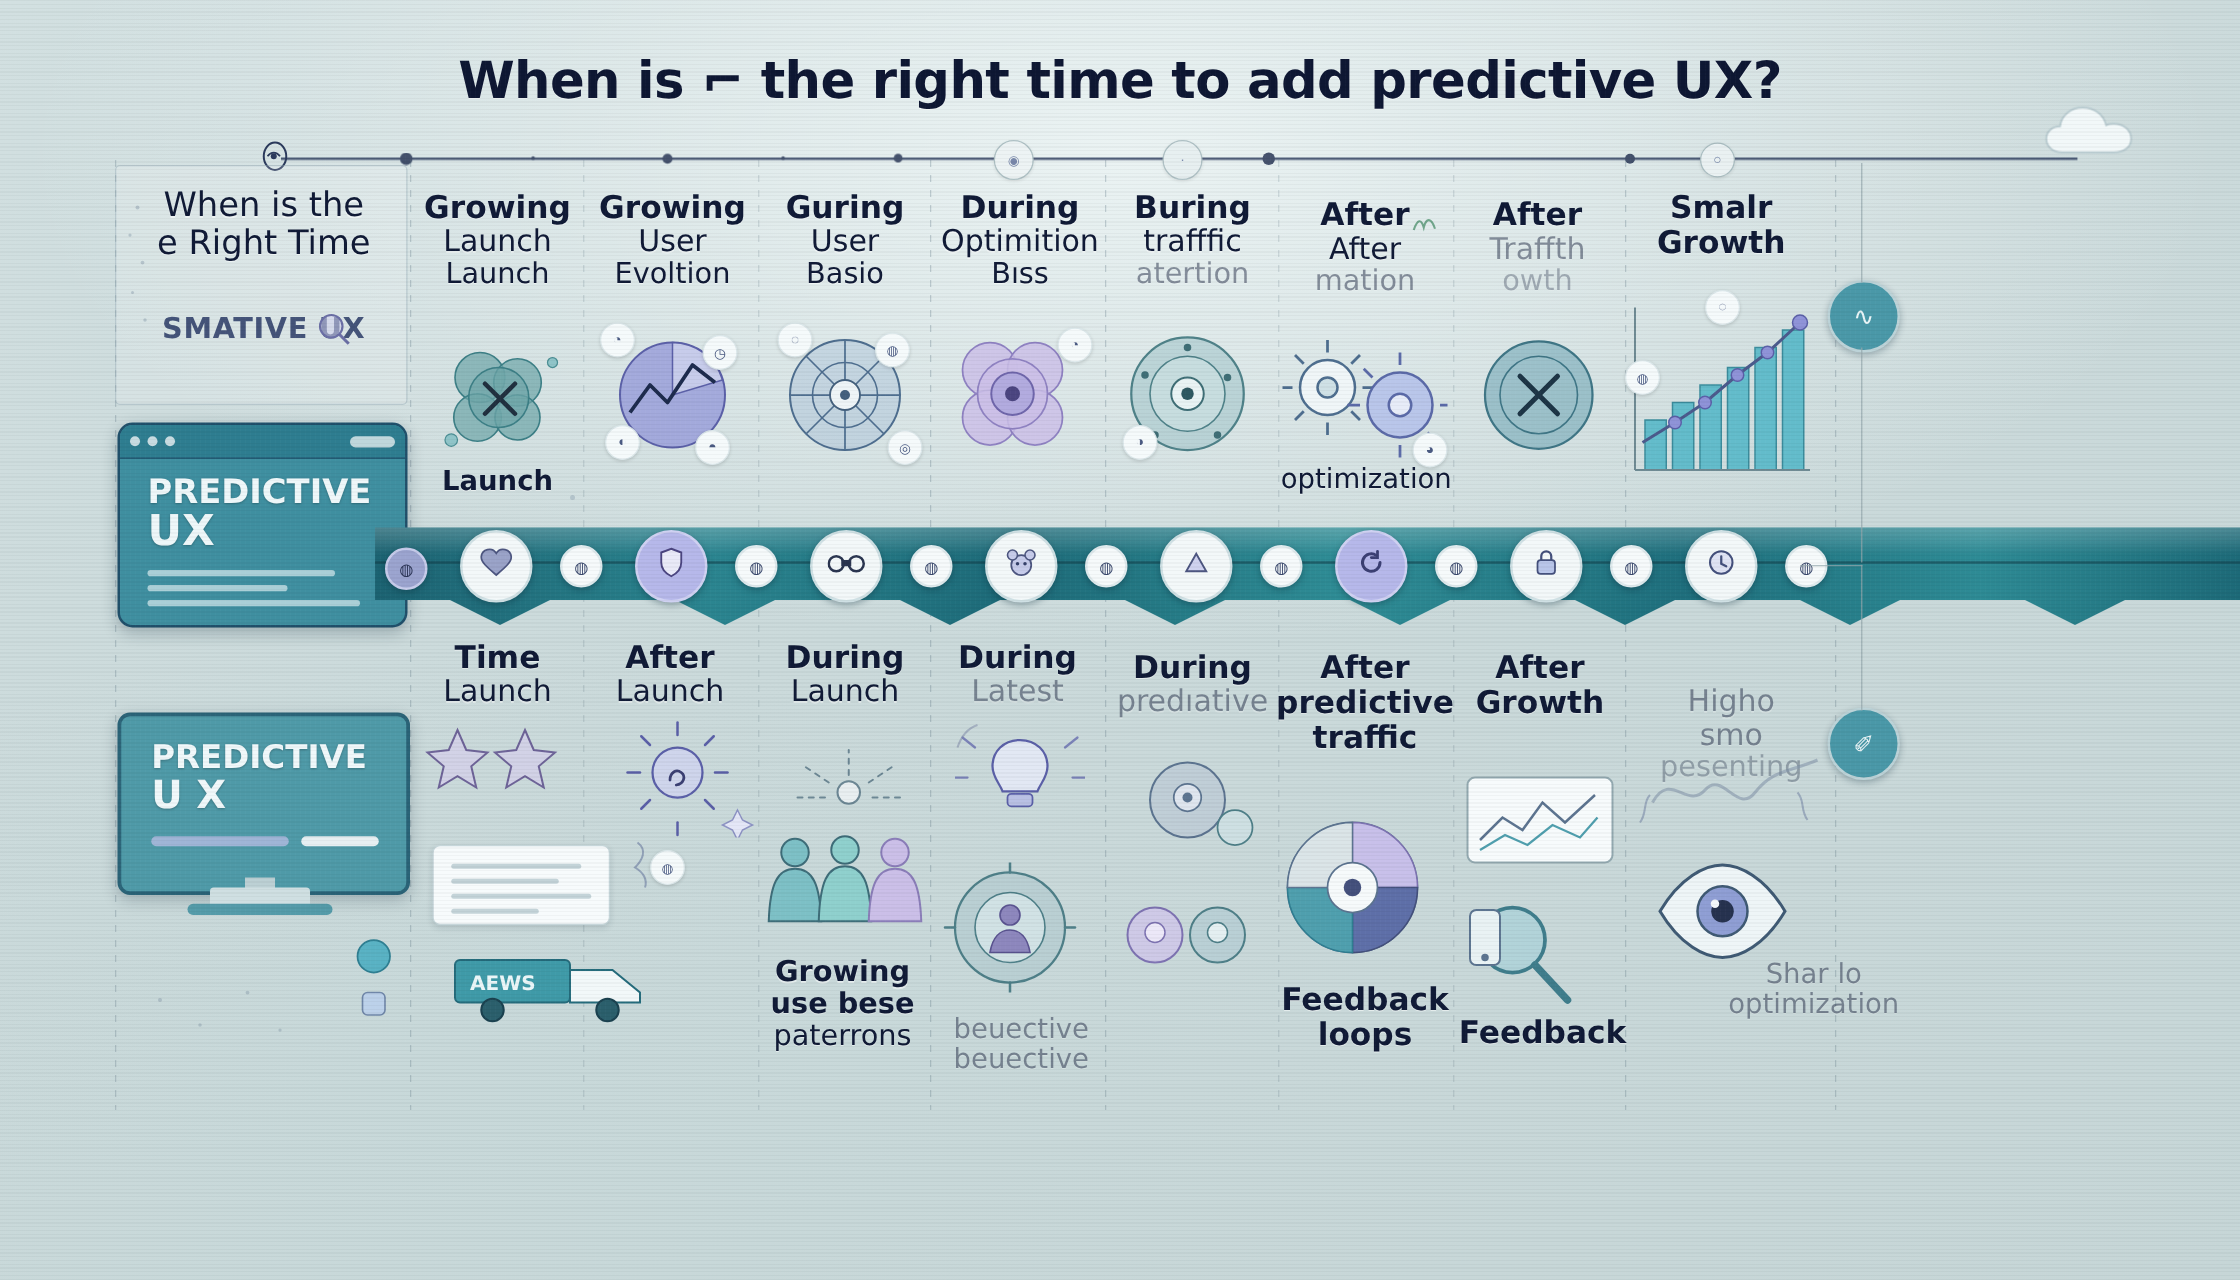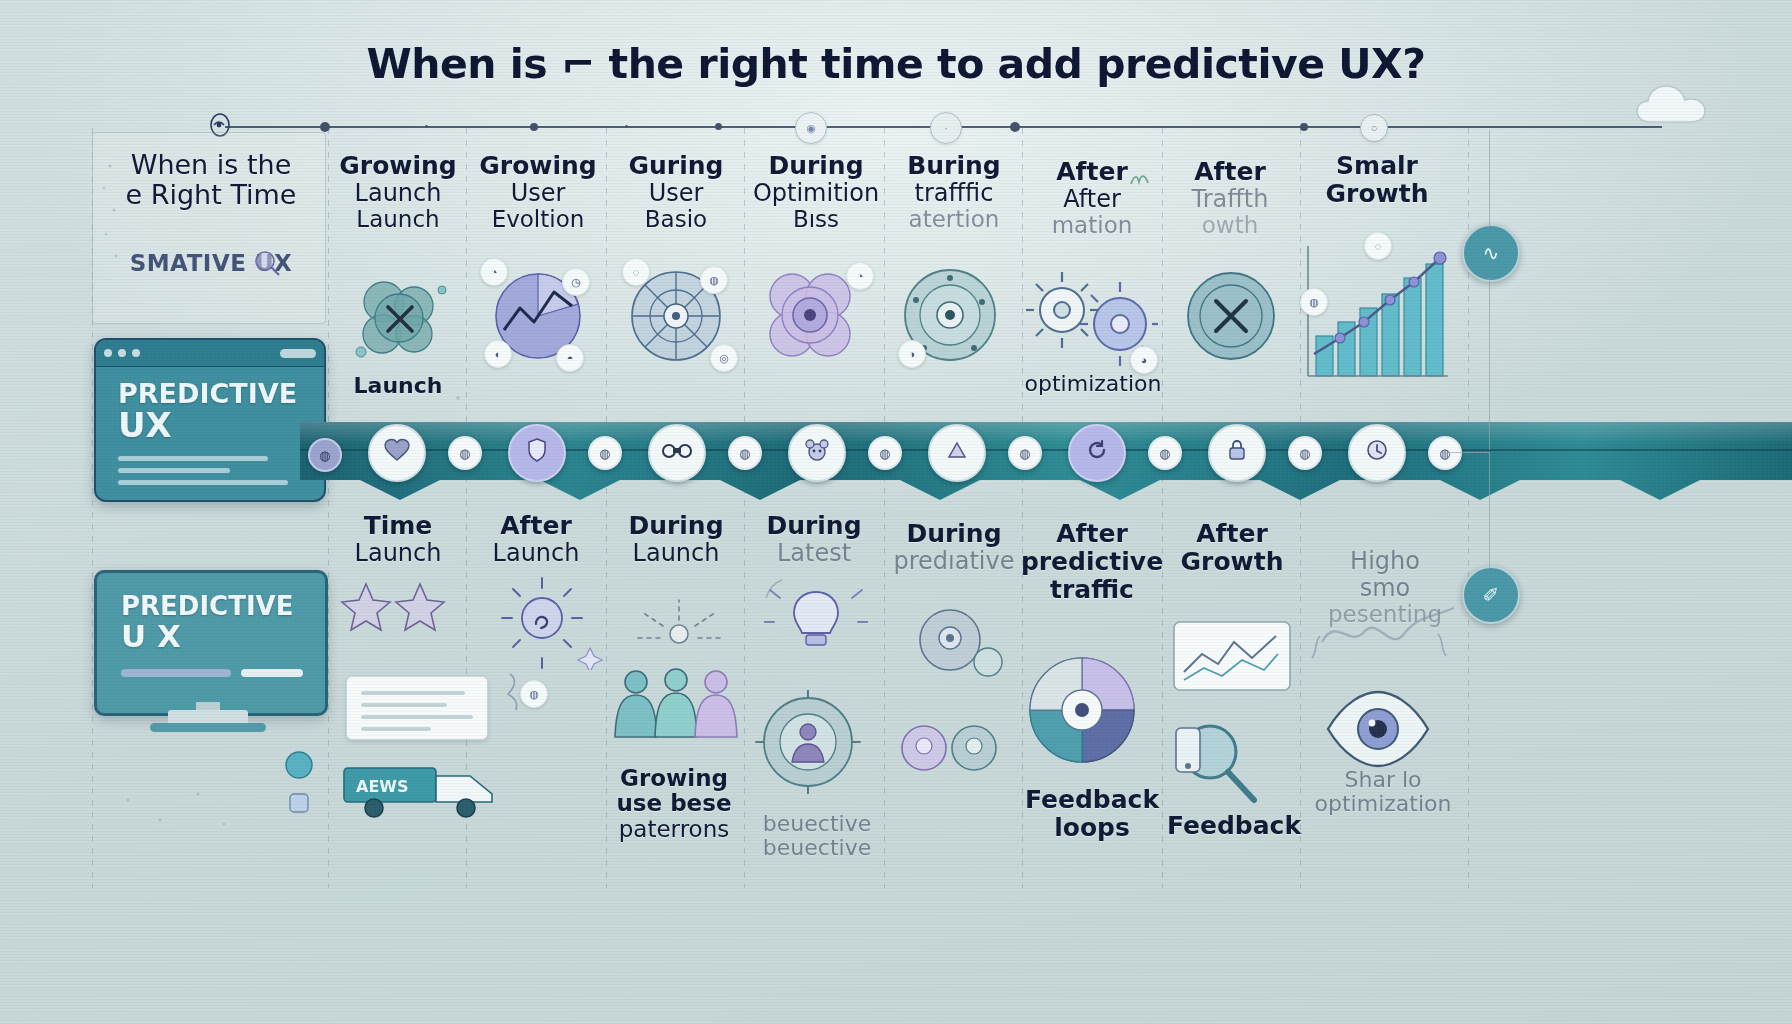--- a/index.html
+++ b/index.html
@@ -122,21 +122,21 @@
 
   
   .mark{position:absolute;pointer-events:none;}
 
   
   .doccard{position:absolute;background:#f7fbfc;border:1px solid #c6d6da;border-radius:6px;
     box-shadow:0 2px 5px rgba(20,45,60,.14);}
   .docline{position:absolute;height:4px;border-radius:2px;background:#c3d3d8;}
 
   
-  #truck{position:absolute;left:340px;top:758px;width:180px;height:62px;}
+  #truck{position:absolute;left:360px;top:758px;width:180px;height:62px;}
 
   
   #donut{position:absolute;left:1022px;top:650px;width:120px;height:120px;}
 
   
   #bigeye{position:absolute;left:1322px;top:688px;width:112px;height:82px;}
 
   
   #mag{position:absolute;left:1172px;top:716px;width:92px;height:92px;}
 
@@ -787,21 +787,21 @@
   </svg>
 </div>
 <div id="bigeye">
   <svg width="112" height="82" viewBox="0 0 112 82">
     <path d="M6 41C22 14 42 4 56 4s34 10 50 37c-16 27-36 37-50 37S22 68 6 41z" fill="#eef5f7" stroke="#3f5a74" stroke-width="2.4"></path>
     <circle cx="56" cy="41" r="20" fill="#8f9ed4" stroke="#3f5a74" stroke-width="2"></circle>
     <circle cx="56" cy="41" r="9" fill="#26324f"></circle>
     <circle cx="50" cy="35" r="3.4" fill="#f2f6fa"></circle>
   </svg>
 </div>
-<div class="iconcap faded" style="left:1300px;top:768px;width:166px;">
+<div class="iconcap faded" style="left:1368px;top:768px;width:166px;">
   <div>Shar lo</div>
   <div>optimization</div>
 </div>
 <div class="mark" style="left:1308px;top:632px;">
   <svg width="26" height="30" viewBox="0 0 26 30">
       <path d="M4 26c6-8 2-16 8-22" fill="none" stroke="#6b7ba0" stroke-width="1.6" opacity=".5"></path>
     </svg>
 </div>
 <div class="mark" style="left:1424px;top:630px;">
   <svg width="26" height="30" viewBox="0 0 26 30">

